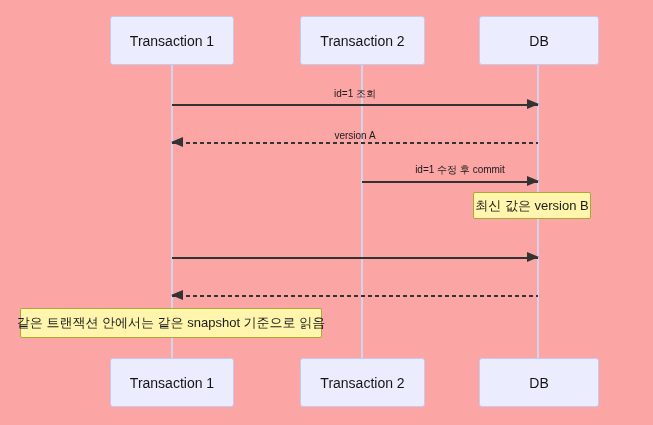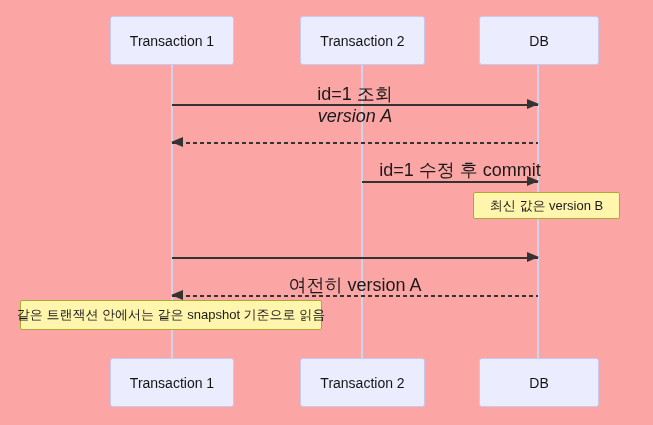--- a/index.html
+++ b/index.html
@@ -9,21 +9,21 @@
   .lifeline{position:absolute;width:2px;background:#d5d2ec;}
 
   .actor-box{
     position:absolute;height:49px;box-sizing:border-box;
     background:#ECECFF;border:1px solid #c9c9f0;border-radius:3px;
     display:flex;align-items:center;justify-content:center;
     font-size:14px;color:#141414;
   }
 
   .msg-label{
-    position:absolute;text-align:center;font-size:18px;color:#1a1a1a;
+    position:absolute;text-align:center;font-size:10px;color:#1a1a1a;
     height:16px;line-height:16px;
   }
   .msg-line{position:absolute;height:2px;}
   .msg-line.solid{background:#333333;height:1.5px;}
   .msg-line.dashed{
     height:1.5px;
     background:repeating-linear-gradient(90deg,#333 0,#333 4px,transparent 4px,transparent 7px);
   }
   .arrowhead{position:absolute;width:0;height:0;top:-5px;}
   .arrowhead.right{
@@ -55,40 +55,39 @@
 
   <div class="actor-box" style="left:110px;top:16px;width:124px;">Transaction 1</div>
   <div class="actor-box" style="left:300px;top:16px;width:125px;">Transaction 2</div>
   <div class="actor-box" style="left:479px;top:16px;width:120px;">DB</div>
 
   <div class="msg-label" style="left:172px;top:86px;width:366px;">id=1 조회</div>
   <div class="msg-line solid" style="left:172px;top:104px;width:366px;">
     <span class="arrowhead right"></span>
   </div>
 
-  <div class="msg-label" style="left:172px;top:108px;width:366px;font-style:italic;">version A</div>
+  <div class="msg-label" style="left:172px;top:128px;width:366px;">version A</div>
   <div class="msg-line dashed" style="left:172px;top:142px;width:366px;">
     <span class="arrowhead left"></span>
   </div>
 
   <div class="msg-label" style="left:372px;top:162px;width:176px;">id=1 수정 후 commit</div>
   <div class="msg-line solid" style="left:362px;top:181px;width:176px;">
     <span class="arrowhead right"></span>
   </div>
 
-  <div class="note" style="left:473px;top:192px;width:147px;height:27px;">최신 값은 version B</div>
+  <div class="note" style="left:473px;top:192px;width:118px;height:27px;">최신 값은 version B</div>
 
   <div class="msg-line solid" style="left:172px;top:257px;width:366px;">
     <span class="arrowhead right"></span>
   </div>
 
-  <div class="msg-label" style="left:172px;top:277px;width:366px;">여전히 version A</div>
   <div class="msg-line dashed" style="left:172px;top:295px;width:366px;">
     <span class="arrowhead left"></span>
   </div>
 
-  <div class="note" style="left:20px;top:300px;width:302px;height:30px;">같은 트랜잭션 안에서는 같은 snapshot 기준으로 읽음</div>
+  <div class="note" style="left:20px;top:308px;width:302px;height:30px;">같은 트랜잭션 안에서는 같은 snapshot 기준으로 읽음</div>
 
   <div class="actor-box" style="left:110px;top:358px;width:124px;">Transaction 1</div>
   <div class="actor-box" style="left:300px;top:358px;width:125px;">Transaction 2</div>
   <div class="actor-box" style="left:479px;top:358px;width:120px;">DB</div>
 
 </div>
 
 </body></html>

